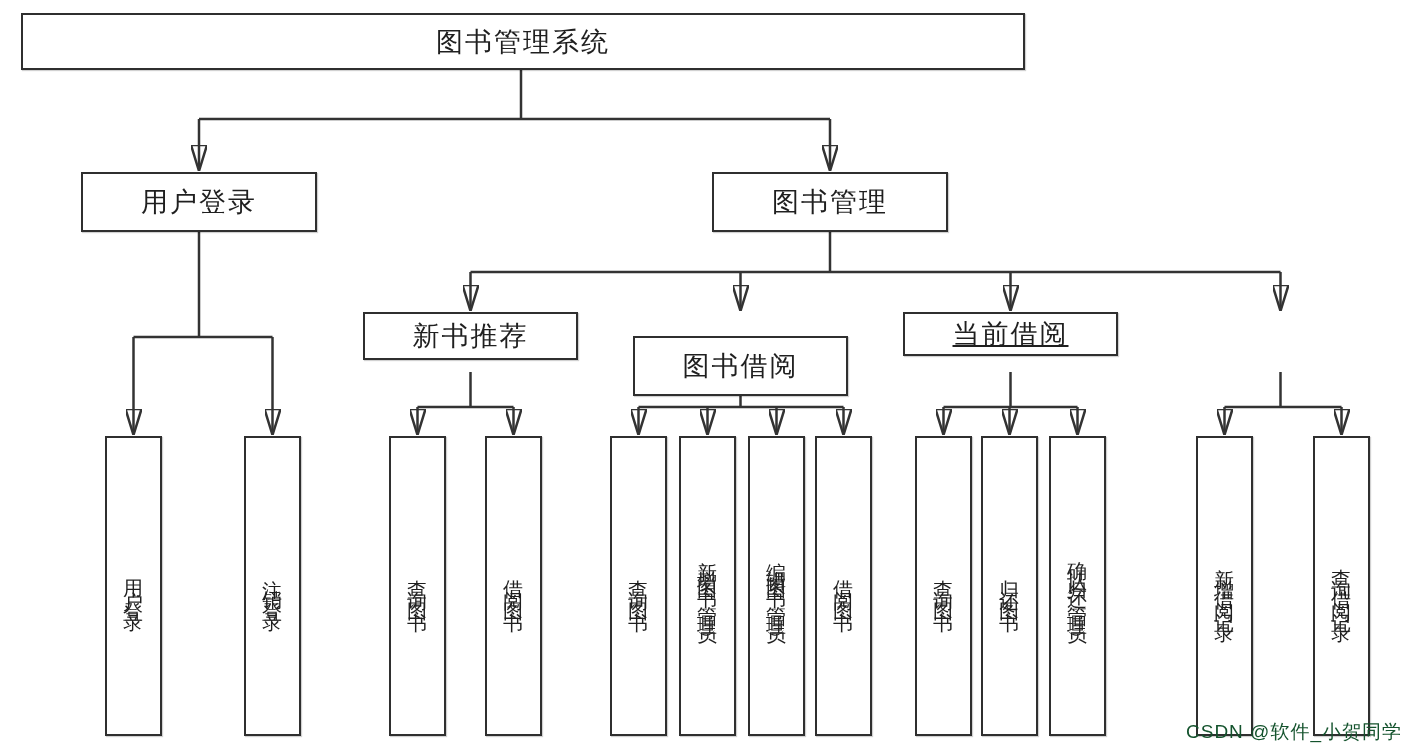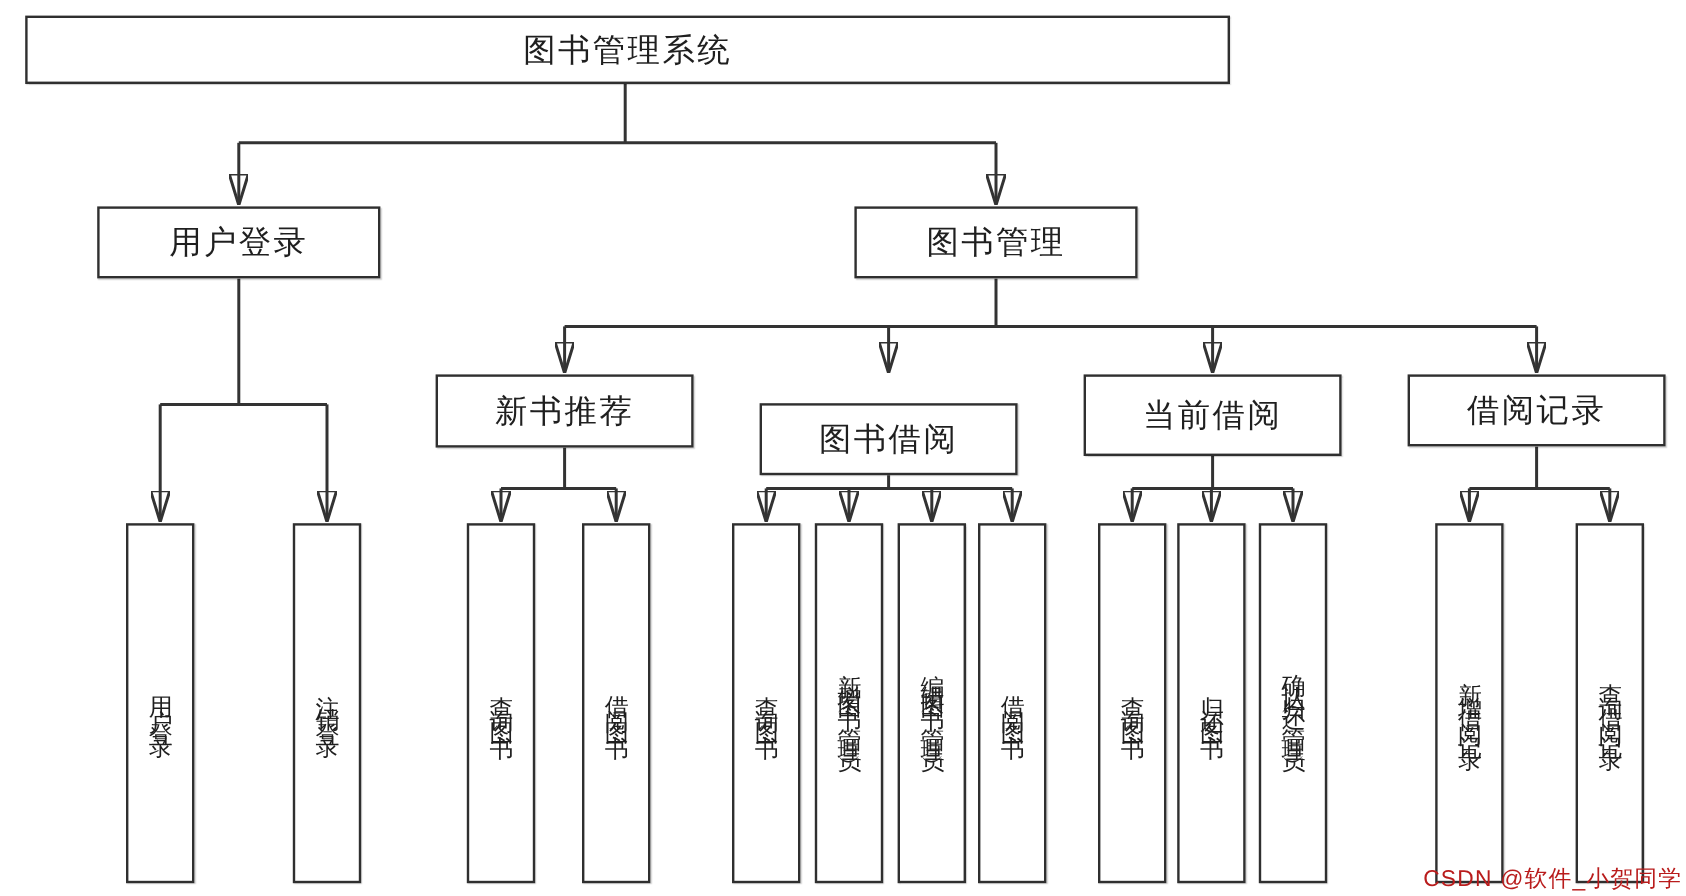--- a/index.html
+++ b/index.html
@@ -115,31 +115,28 @@
     <span class="h-label">图书管理系统</span>
   </div>
 
   <div class="node" style="left:81px; top:172px; width:236px; height:60px;">
     <span class="h-label">用户登录</span>
   </div>
   <div class="node" style="left:712px; top:172px; width:236px; height:60px;">
     <span class="h-label">图书管理</span>
   </div>
 
-  <div class="node" style="left:363px; top:312px; width:215px; height:61px;">
+  <div class="node" style="left:363px; top:312px; width:215px; height:48px;">
     <span class="h-label">新书推荐</span>
   </div>
   <div class="node" style="left:633px; top:312px; width:215px; height:60px;margin-top:24px;">
     <span class="h-label">图书借阅</span>
   </div>
-  <div class="node" style="left:903px; top:312px; width:215px; height:68px;">
+  <div class="node" style="left:903px; top:312px; width:215px; height:44px;text-decoration:underline;">
     <span class="h-label">当前借阅</span>
-  </div>
-  <div class="node" style="left:1173px; top:312px; width:215px; height:60px;">
-    <span class="h-label">借阅记录</span>
   </div>
 
   <div class="node leaf" style="left:105px; top:436px;">
     <span class="v-label">用户登录</span>
   </div>
   <div class="node leaf" style="left:244px; top:436px;">
     <span class="v-label">注销登录</span>
   </div>
 
   <div class="node leaf" style="left:389px; top:436px;">
@@ -172,15 +169,15 @@
     <span class="v-label long">确认归还（管理员）</span>
   </div>
 
   <div class="node leaf" style="left:1196px; top:436px;">
     <span class="v-label">新增借阅记录</span>
   </div>
   <div class="node leaf" style="left:1313px; top:436px;">
     <span class="v-label">查询借阅记录</span>
   </div>
 
-  <div id="watermark" style="color: #b91c1c;">CSDN @软件_小贺同学</div>
+  <div id="watermark" style="color: #14532d;">CSDN @软件_小贺同学</div>
 
 </div>
 
 </body></html>

